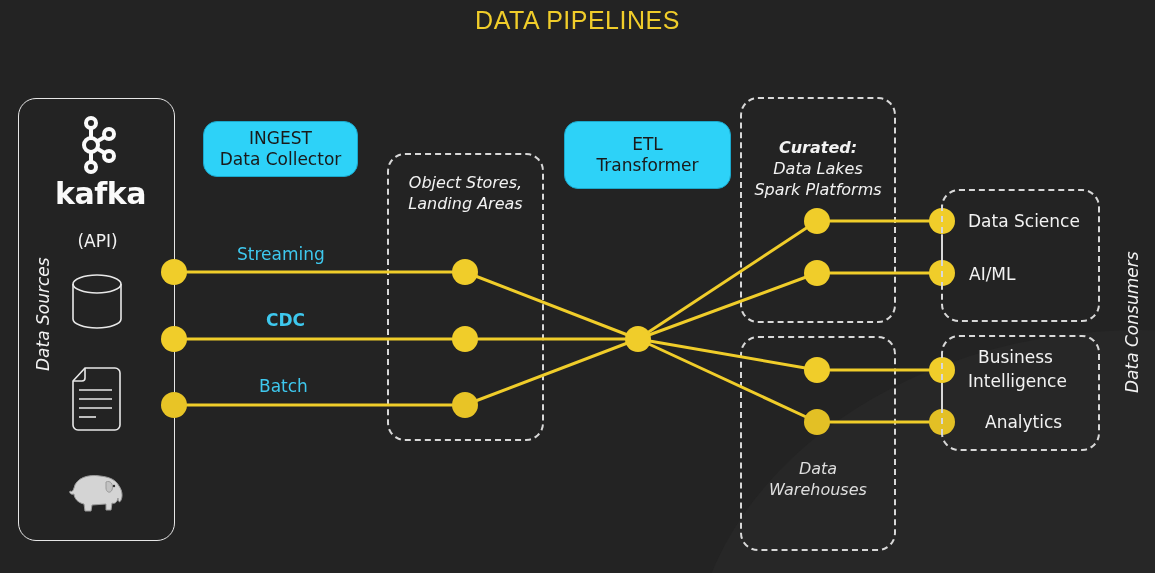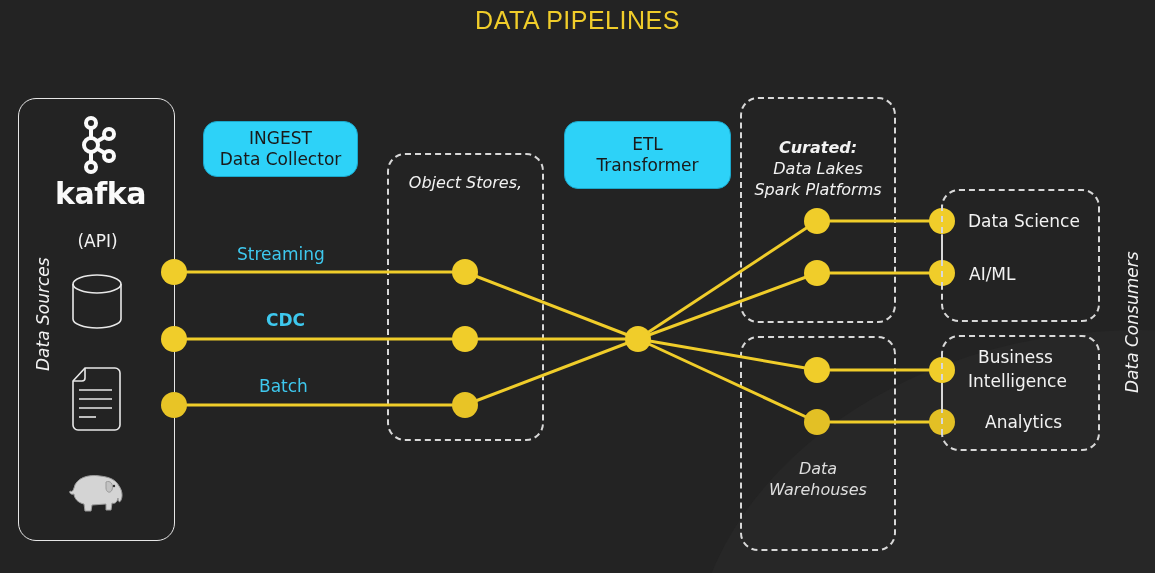--- a/index.html
+++ b/index.html
@@ -100,20 +100,21 @@
   <span>Data Collector</span>
 </div>
 <div class="pill" style="left:564px; top:121px; width:167px; height:68px; box-sizing:border-box;">
   <span>ETL</span>
   <span>Transformer</span>
 </div>
 
 <div class="box dashed-box" style="left:387px; top:153px; width:157px; height:288px;"></div>
 <div class="label-white italic stage-text" style="left:387px; top:172px; width:157px;">
   <div>Object Stores,</div>
+  <div>Landing Areas</div>
 </div>
 
 <div class="box dashed-box" style="left:740px; top:97px; width:156px; height:226px;"></div>
 <div class="label-white italic stage-text" style="left:740px; top:117px; width:156px;margin-top:20px;">
   <div><b>Curated:</b></div>
   <div>Data Lakes</div>
   <div>Spark Platforms</div>
 </div>
 
 <div class="box dashed-box" style="left:740px; top:336px; width:156px; height:215px;"></div>

